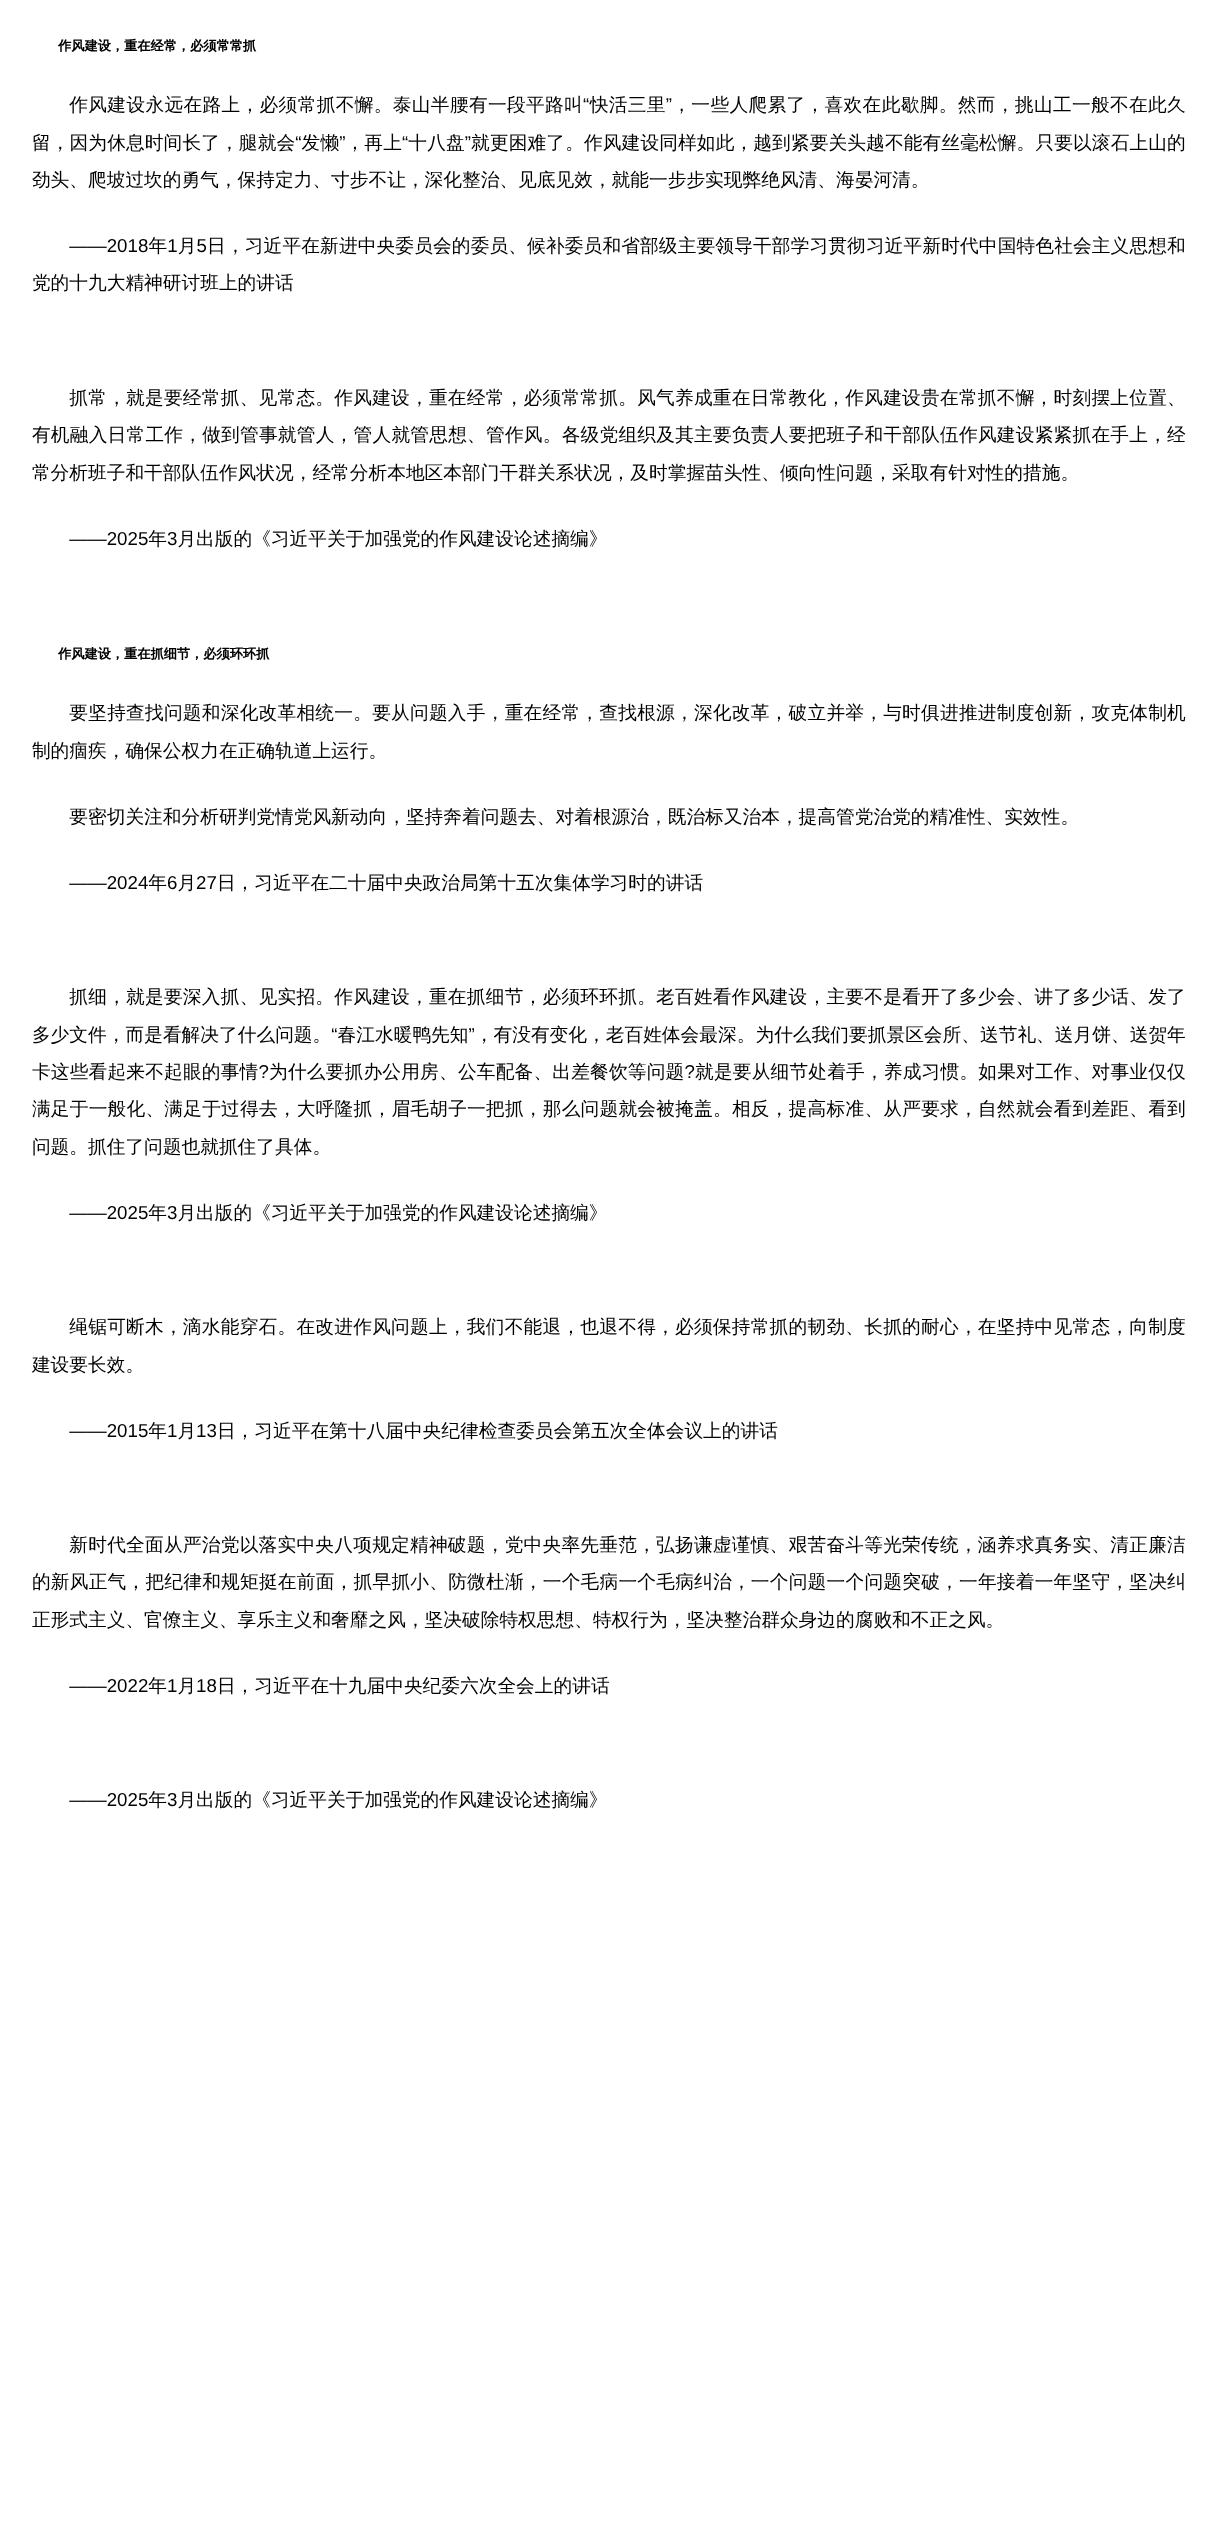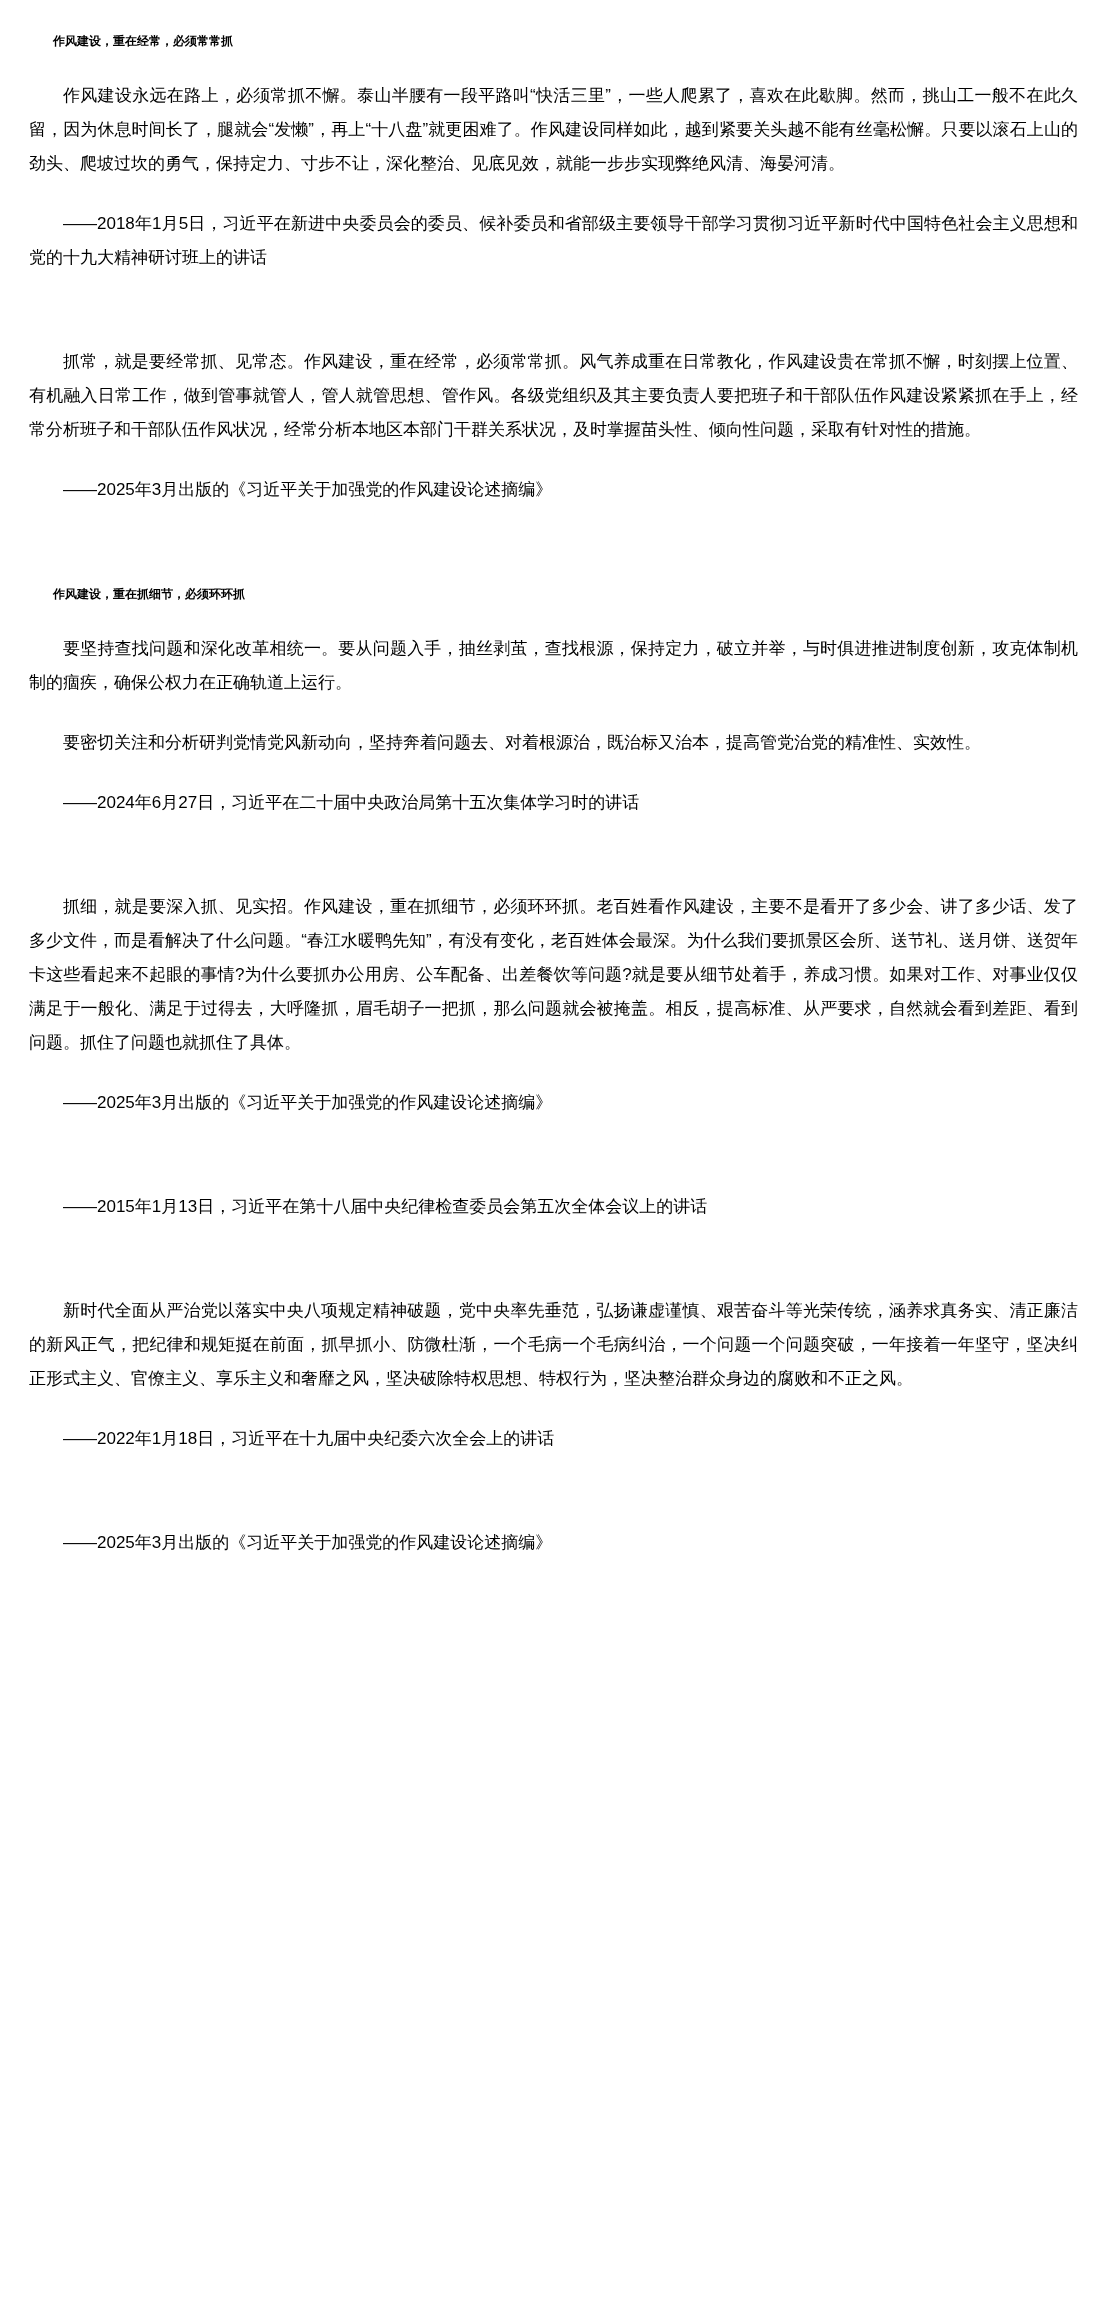--- a/index.html
+++ b/index.html
@@ -51,34 +51,35 @@
     </div>
     <div class="quote-block">
       <p class="quote-text">抓常，就是要经常抓、见常态。作风建设，重在经常，必须常常抓。风气养成重在日常教化，作风建设贵在常抓不懈，时刻摆上位置、有机融入日常工作，做到管事就管人，管人就管思想、管作风。各级党组织及其主要负责人要把班子和干部队伍作风建设紧紧抓在手上，经常分析班子和干部队伍作风状况，经常分析本地区本部门干群关系状况，及时掌握苗头性、倾向性问题，采取有针对性的措施。</p>
       <p class="quote-source">——2025年3月出版的《习近平关于加强党的作风建设论述摘编》</p>
     </div>
   </div>
 
   <div class="section">
     <h2 class="sec-heading">作风建设，重在抓细节，必须环环抓</h2>
     <div class="quote-block">
-      <p class="quote-text">要坚持查找问题和深化改革相统一。要从问题入手，抽丝剥茧，查找根源，保持定力，破立并举，与时俱进推进制度创新，攻克体制机制的痼疾，确保公权力在正确轨道上运行。</p>
+      <p class="quote-text">要坚持查找问题和深化改革相统一。要从问题入手，重在经常，查找根源，深化改革，破立并举，与时俱进推进制度创新，攻克体制机制的痼疾，确保公权力在正确轨道上运行。</p>
     </div>
     <div class="quote-block">
       <p class="quote-text">要密切关注和分析研判党情党风新动向，坚持奔着问题去、对着根源治，既治标又治本，提高管党治党的精准性、实效性。</p>
       <p class="quote-source">——2024年6月27日，习近平在二十届中央政治局第十五次集体学习时的讲话</p>
     </div>
     <div class="quote-block">
       <p class="quote-text">抓细，就是要深入抓、见实招。作风建设，重在抓细节，必须环环抓。老百姓看作风建设，主要不是看开了多少会、讲了多少话、发了多少文件，而是看解决了什么问题。“春江水暖鸭先知”，有没有变化，老百姓体会最深。为什么我们要抓景区会所、送节礼、送月饼、送贺年卡这些看起来不起眼的事情?为什么要抓办公用房、公车配备、出差餐饮等问题?就是要从细节处着手，养成习惯。如果对工作、对事业仅仅满足于一般化、满足于过得去，大呼隆抓，眉毛胡子一把抓，那么问题就会被掩盖。相反，提高标准、从严要求，自然就会看到差距、看到问题。抓住了问题也就抓住了具体。</p>
       <p class="quote-source">——2025年3月出版的《习近平关于加强党的作风建设论述摘编》</p>
     </div>
   </div>
 
   <div class="section">
     <div class="quote-block">
+      <p class="quote-text">绳锯可断木，滴水能穿石。在改进作风问题上，我们不能退，也退不得，必须保持常抓的韧劲、长抓的耐心，在坚持中见常态，向制度建设要长效。</p>
       <p class="quote-source">——2015年1月13日，习近平在第十八届中央纪律检查委员会第五次全体会议上的讲话</p>
     </div>
     <div class="quote-block">
       <p class="quote-text">新时代全面从严治党以落实中央八项规定精神破题，党中央率先垂范，弘扬谦虚谨慎、艰苦奋斗等光荣传统，涵养求真务实、清正廉洁的新风正气，把纪律和规矩挺在前面，抓早抓小、防微杜渐，一个毛病一个毛病纠治，一个问题一个问题突破，一年接着一年坚守，坚决纠正形式主义、官僚主义、享乐主义和奢靡之风，坚决破除特权思想、特权行为，坚决整治群众身边的腐败和不正之风。</p>
       <p class="quote-source">——2022年1月18日，习近平在十九届中央纪委六次全会上的讲话</p>
     </div>
     <div class="quote-block">
       <p class="quote-source">——2025年3月出版的《习近平关于加强党的作风建设论述摘编》</p>
     </div>
   </div>

